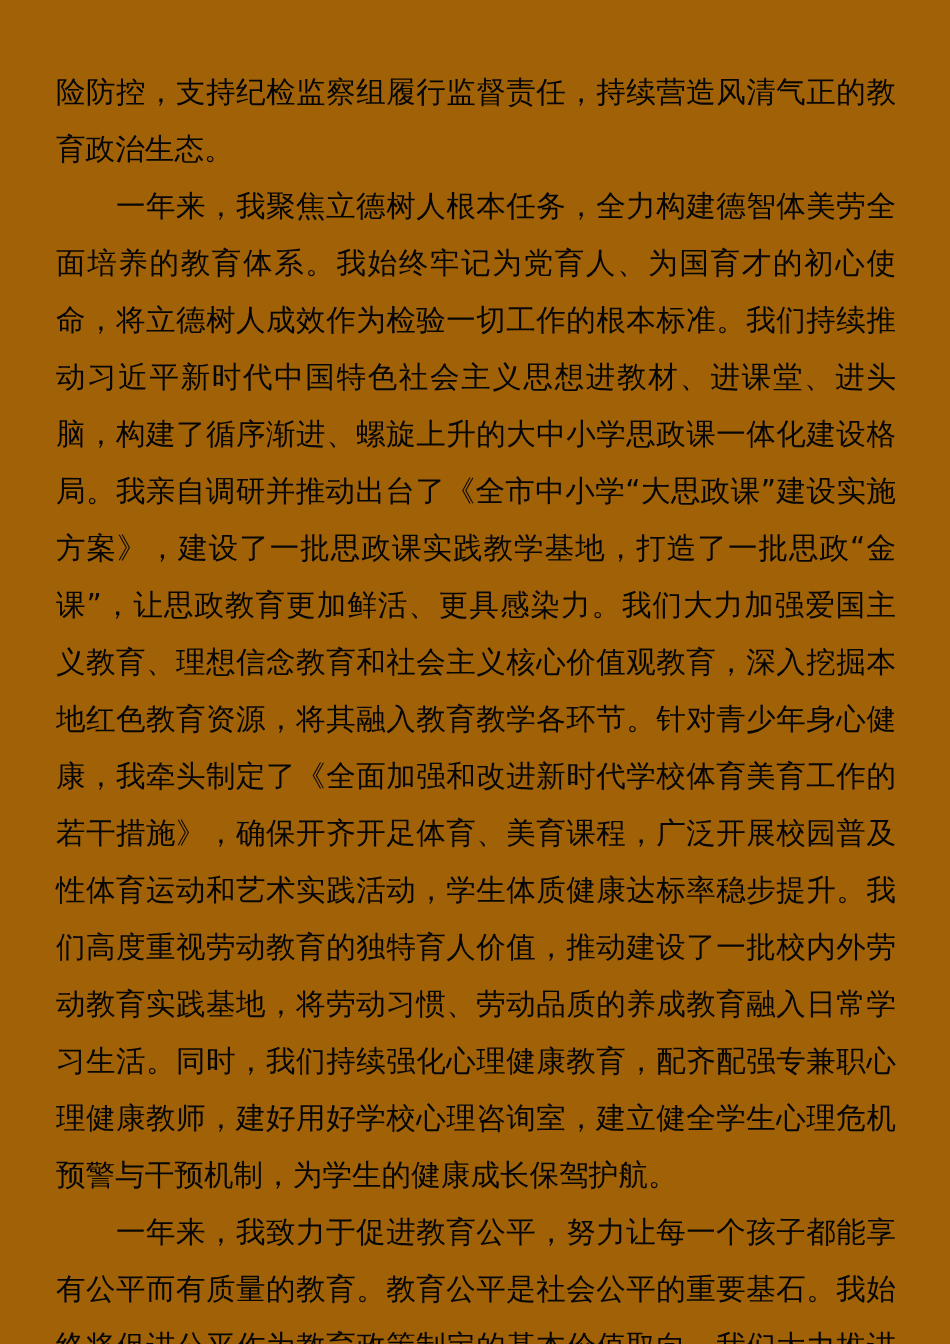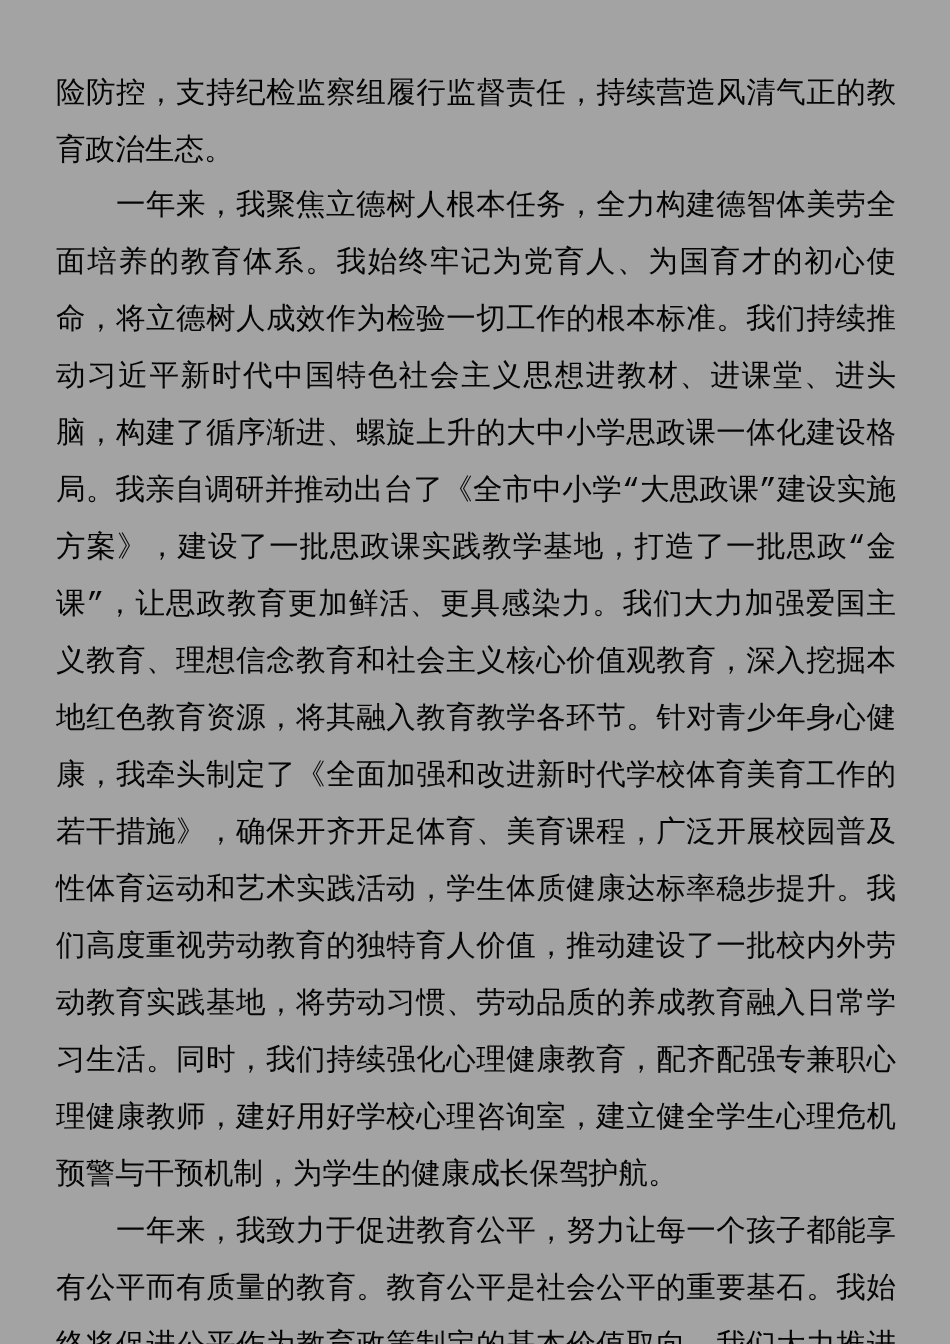--- a/index.html
+++ b/index.html
@@ -11,21 +11,21 @@
     width: 950px;
     height: 1344px;
     overflow: hidden;
     font-family: "DejaVu Sans", "Liberation Sans", sans-serif;
   }
 
   #page {
     position: relative;
     width: 950px;
     height: 1344px;
-    background: #a3a3a3;
+    background: #a16207;
     box-sizing: border-box;
     padding: 0;
   }
 
   #doc-body {
     position: absolute;
     left: 56px;
     top: 64px;
     width: 840px;
   }
@@ -39,21 +39,20 @@
     text-align: justify;
     text-justify: inter-character;
     letter-spacing: 0.1px;
     font-weight: 400;
     -webkit-font-smoothing: antialiased;
     word-break: break-all;
   }
 
   p.indent {
     text-indent: 60px;
-    font-family: Liberation Mono, monospace;
   }
 
   
   p.cont {
     text-indent: 0;
   }
 </style>
 </head>
 <body>
 

